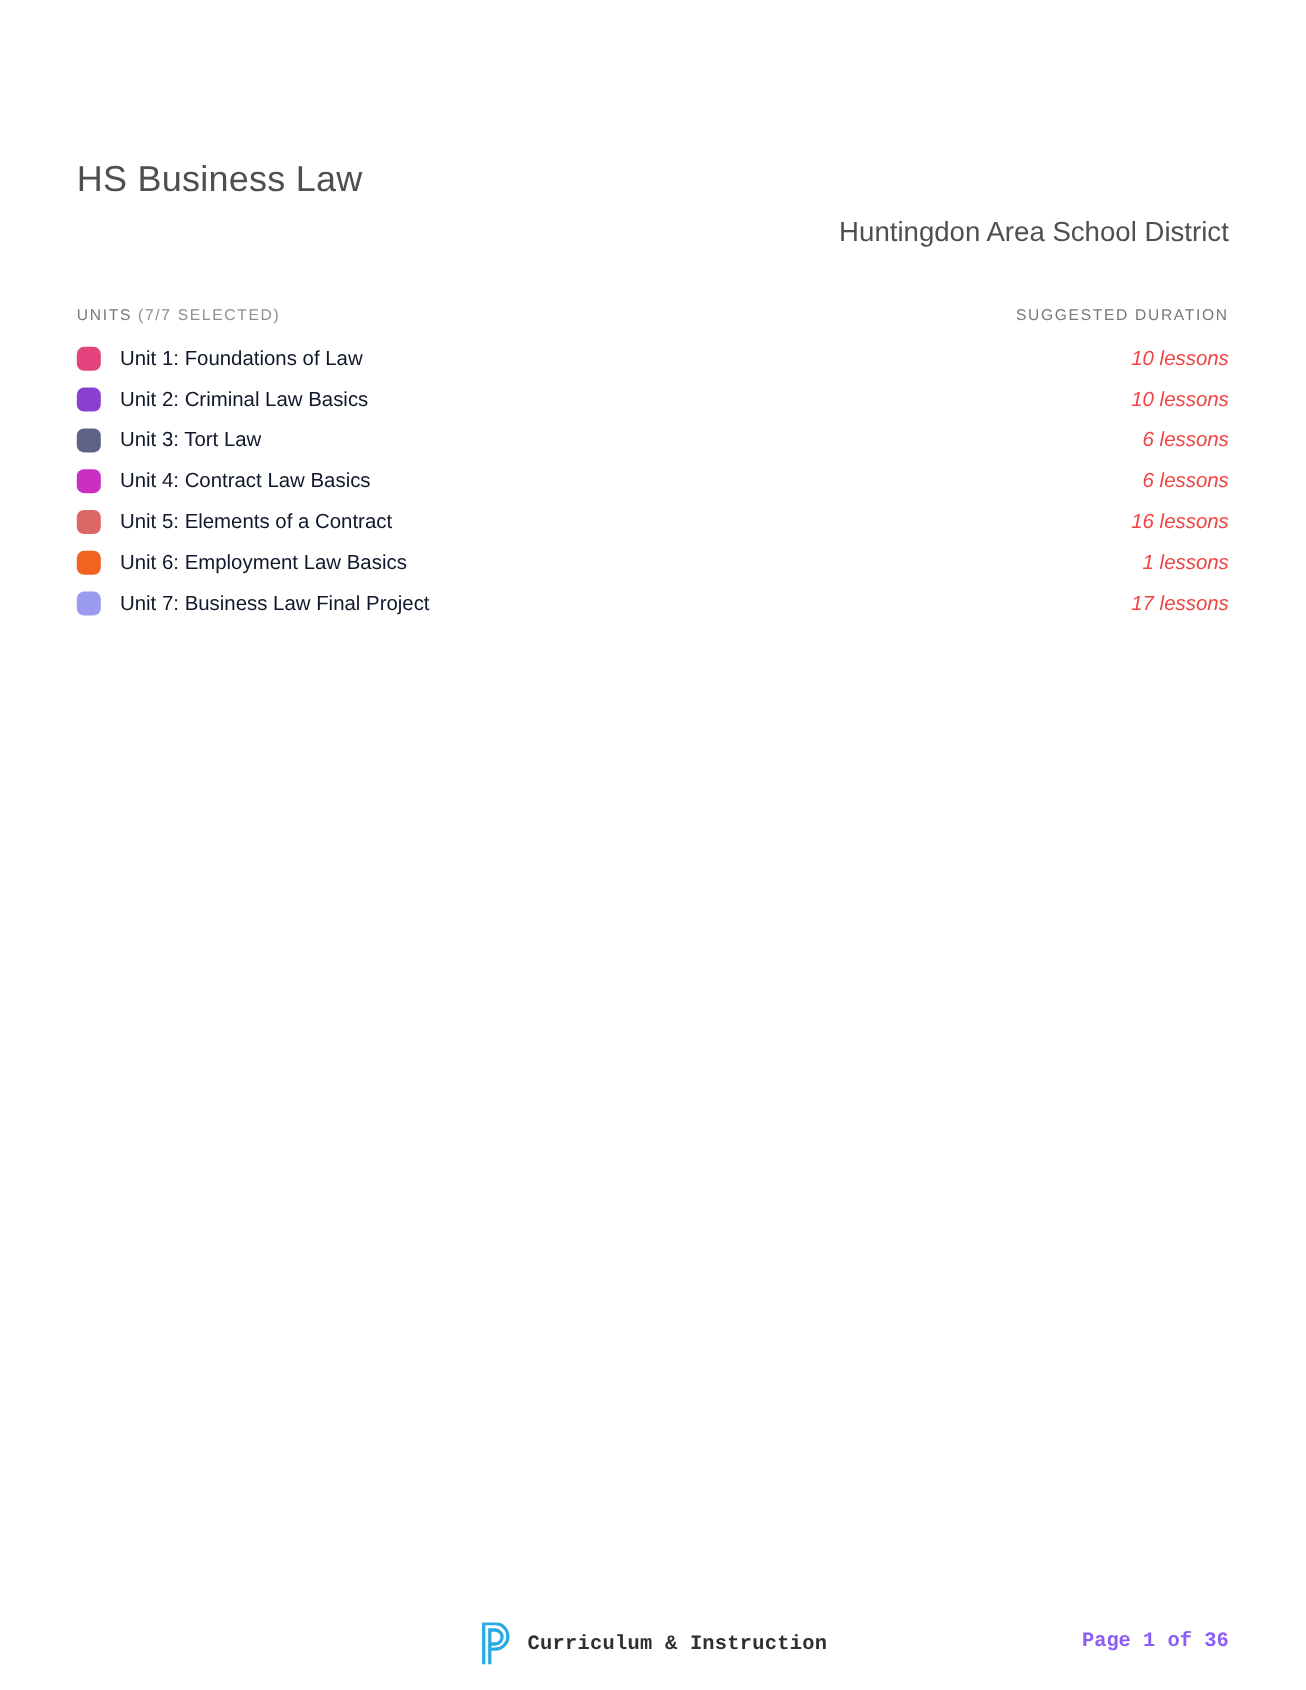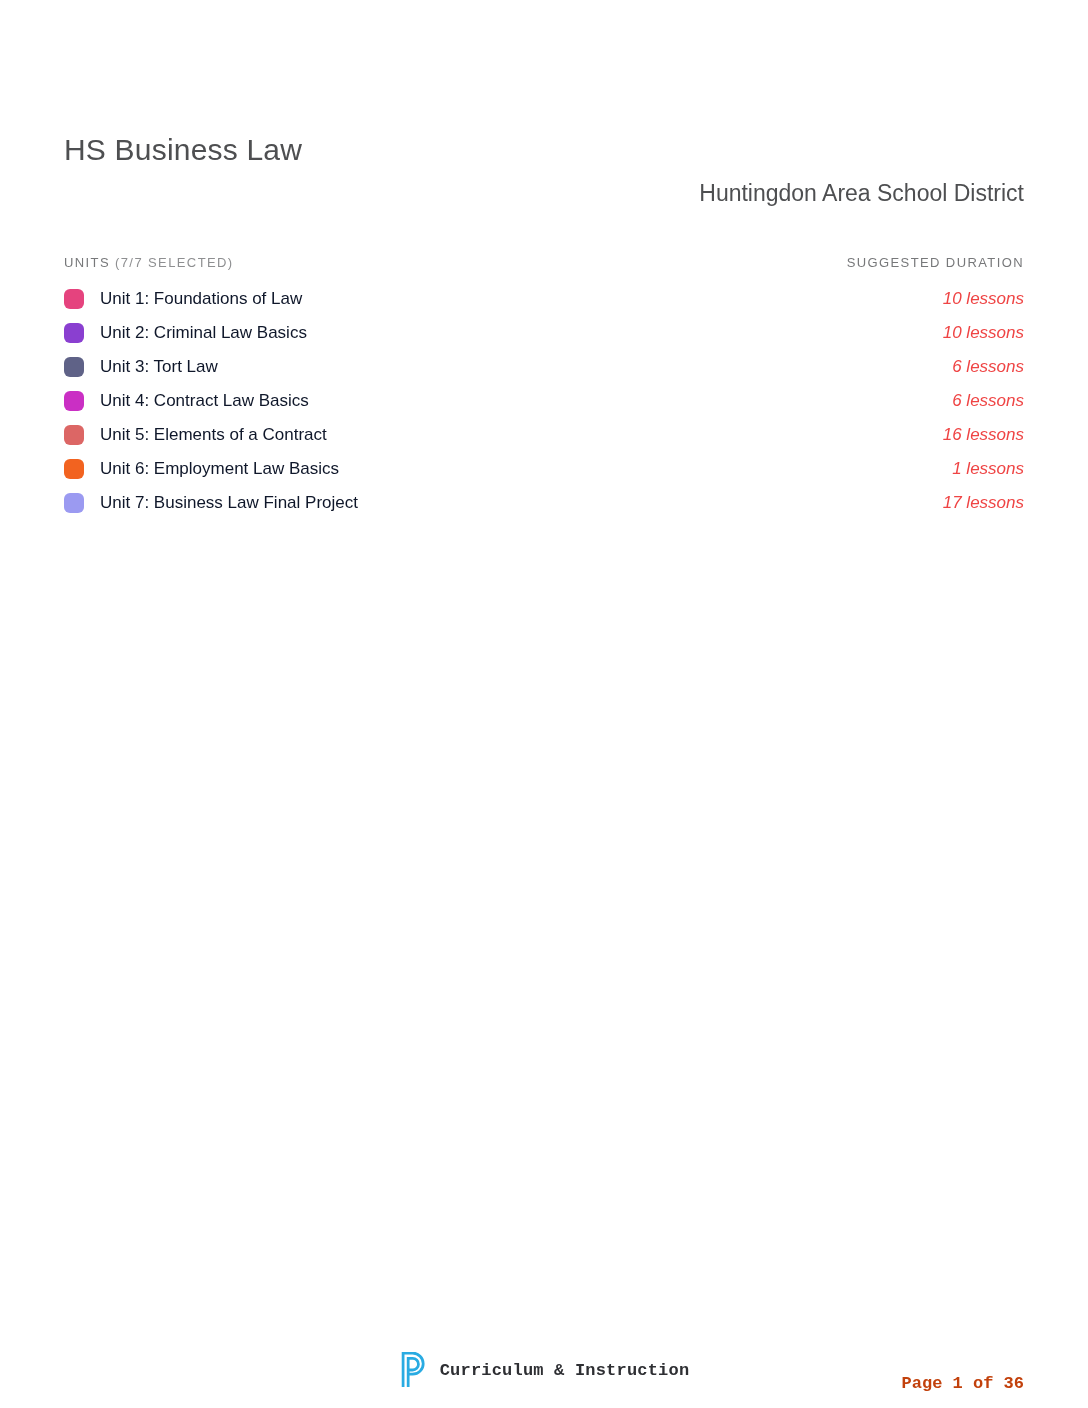--- a/index.html
+++ b/index.html
@@ -92,24 +92,24 @@
   .brand-text {
     font-size: 17px;
     font-weight: 700;
     color: #2e2f33;
     letter-spacing: 0.2px;
     white-space: nowrap;
   }
   .page-label {
     position: absolute;
     right: 0;
-    top: 22px;
+    top: 7px;
     font-size: 17px;
     font-weight: 700;
-    color: #c2410c;
+    color: #8b5cf6;
   }
 </style>
 </head>
 <body>
 
 <div class="page">
   <div class="content">
     <h1 class="doc-title">HS Business Law</h1>
     <h2 class="doc-subtitle">Huntingdon Area School District</h2>
 

